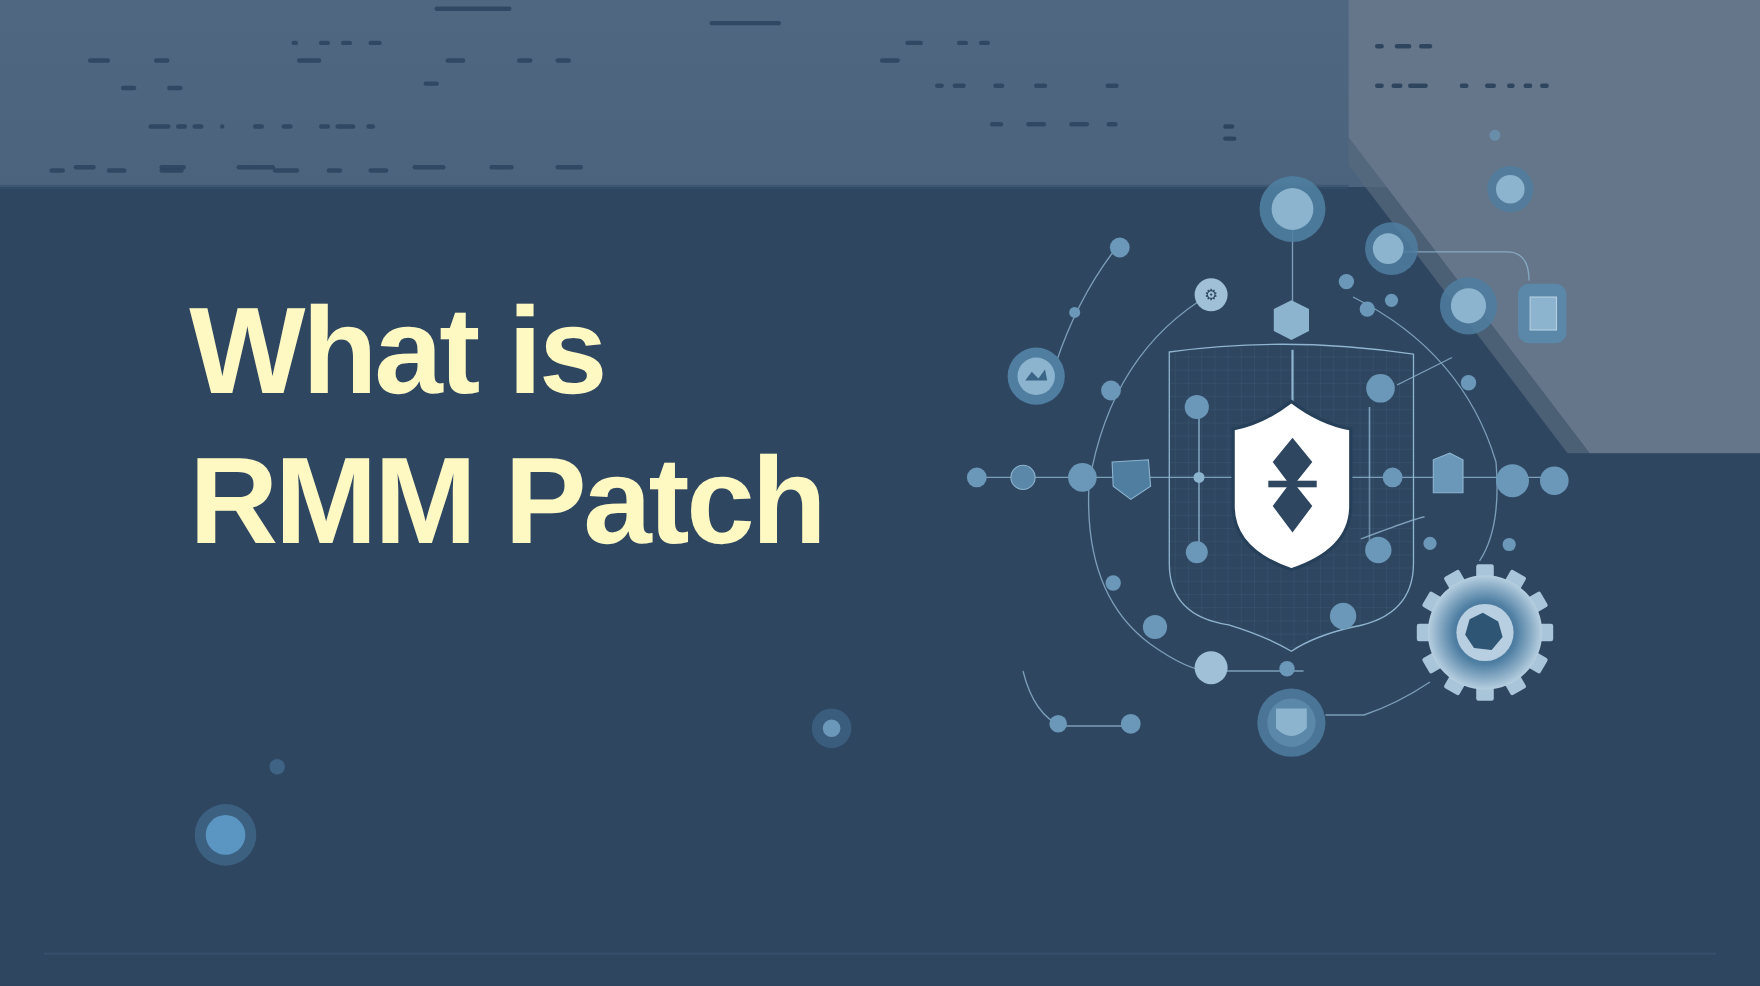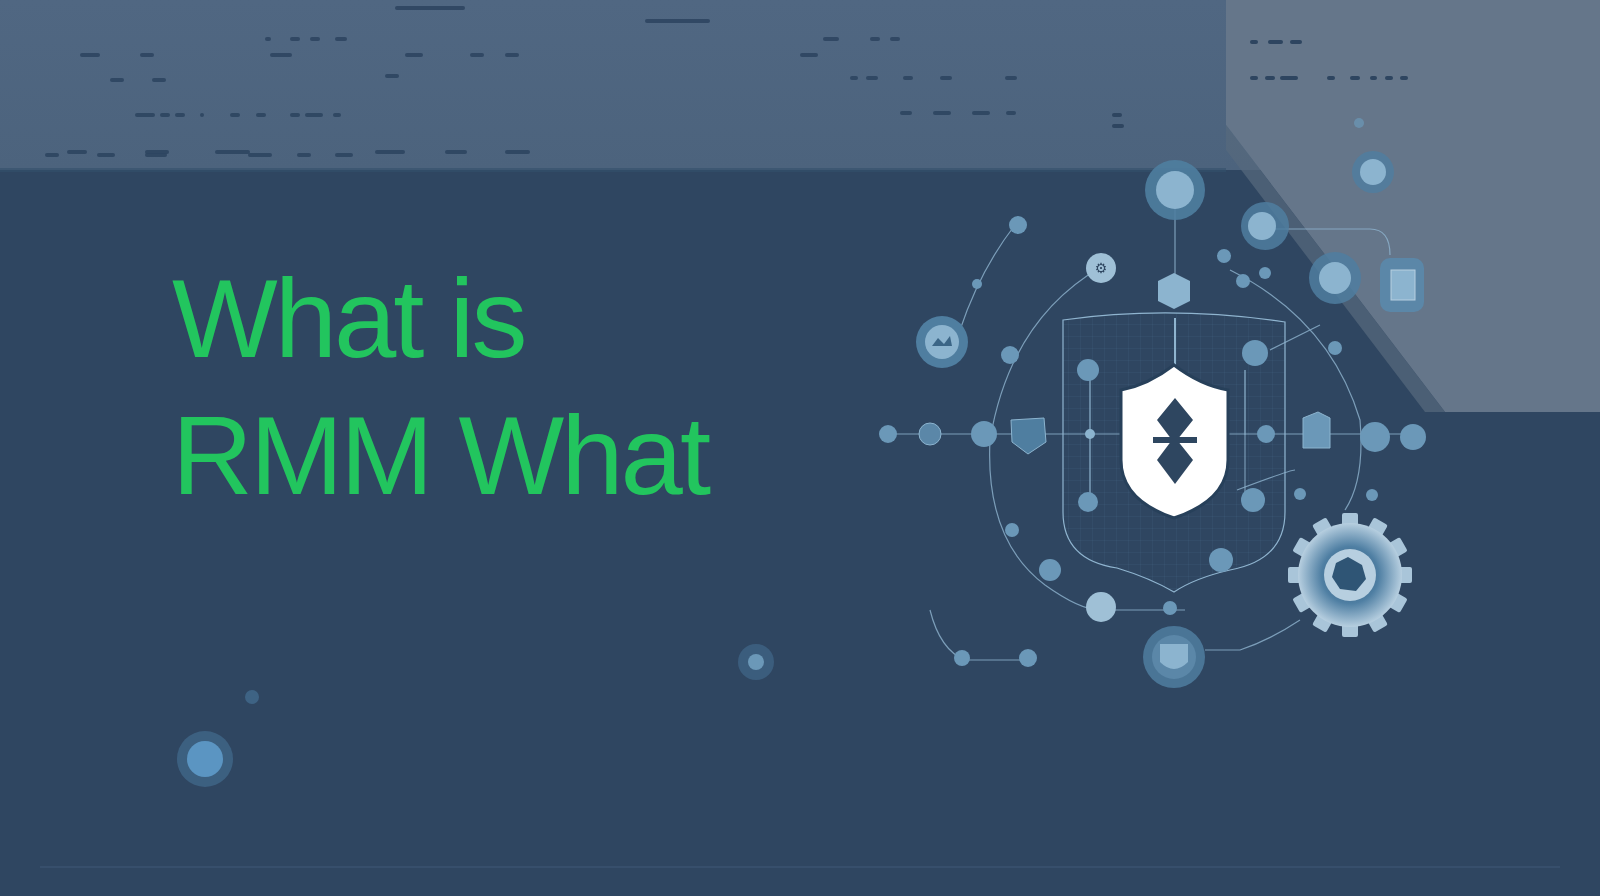--- a/index.html
+++ b/index.html
@@ -1,19 +1,19 @@
 <!DOCTYPE html>
 <html><head>
 <meta charset="utf-8">
 <style>
   html,body{margin:0;padding:0;}
   body{width:1600px;height:896px;overflow:hidden;background:#2f4661;font-family:"Liberation Sans",sans-serif;position:relative;}
   .top-band{position:absolute;left:0;top:0;width:1600px;height:170px;background:linear-gradient(180deg,#506782 0%,#4c637d 100%);}
   .dash{position:absolute;height:4px;border-radius:3px;background:#2e4560;opacity:.9;}
-  .headline{position:absolute;left:172px;top:250px;margin:0;color:#22c55e;font-weight:400;font-size:112px;line-height:137px;letter-spacing:-3px;font-family:"Liberation Sans",sans-serif;}
+  .headline{position:absolute;left:172px;top:250px;margin:0;color:#fef9c3;font-weight:700;font-size:112px;line-height:137px;letter-spacing:-3px;font-family:"Liberation Sans",sans-serif;}
   .headline span{display:block;}
   .diagram{position:absolute;left:0;top:0;width:1600px;height:896px;}
   .bottom-dash{position:absolute;height:2px;background:#3a5270;opacity:.7;}
 </style>
 </head>
 <body>
 
 <div class="top-band"></div>
 
 <div>
@@ -206,18 +206,18 @@
       <rect x="-8" y="-62" width="16" height="14" rx="2" transform="rotate(330)"></rect>
     </g>
     <circle r="52" fill="url(#gearGrad)"></circle>
     <circle r="26" fill="#b7cfe0"></circle>
     <path d="M-14,-12 L-2,-18 L12,-10 L16,4 L6,16 L-10,14 L-18,2 Z" fill="#2f5575"></path>
   </g>
 </svg>
 
 <h1 class="headline">
   <span>What is</span>
-  <span>RMM What</span>
+  <span>RMM Patch</span>
 </h1>
 
 <div>
   <div class="bottom-dash" style="left:40px;top:866px;width:1520px;"></div>
 </div>
 
 </body></html>

